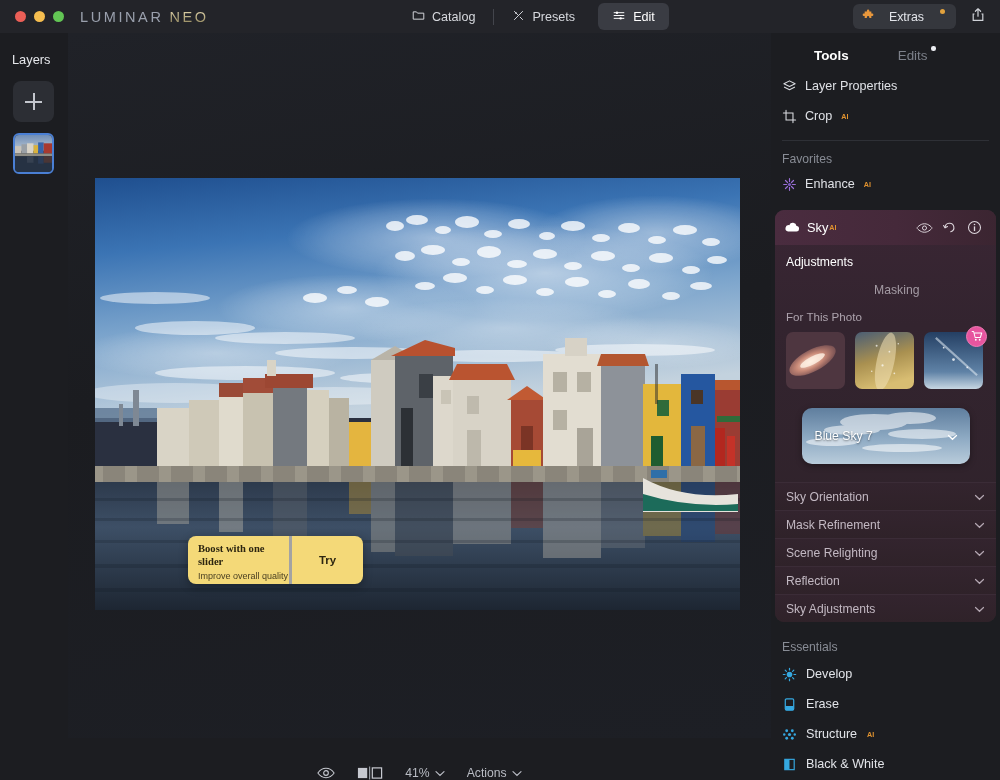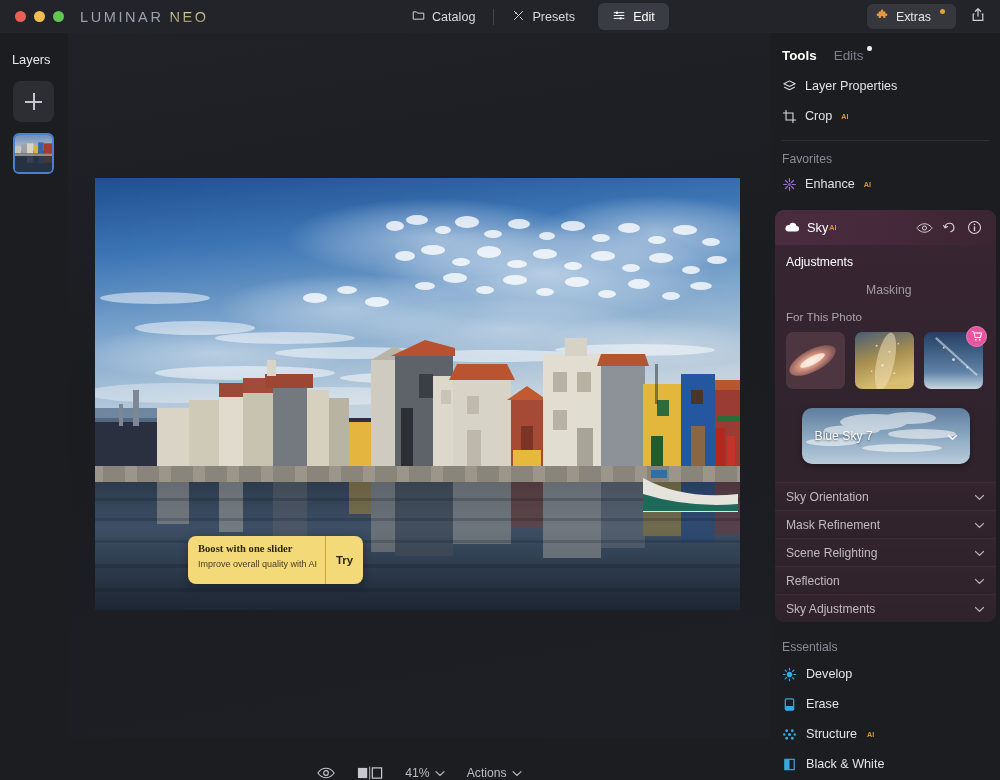--- a/index.html
+++ b/index.html
@@ -36,21 +36,21 @@
   .nav { position: absolute; left: 398px; top: 3px; display: flex; align-items: center; height: 27px; }
   .navbtn {
     display: flex; align-items: center; gap: 7px; height: 27px;
     padding: 0 14px; border-radius: 6px; font-size: 12.6px; color: #d6d8dd;
     cursor: default;
   }
   .navbtn.active { background: #3a3c43; color: #ffffff; }
   .navsep { width: 1px; height: 16px; background: #43454c; margin: 0 4px; }
   .topright { position: absolute; right: 10px; top: 4px; display: flex; align-items: center; gap: 10px; }
   .extras {
-    display: flex; align-items: center; gap: 7px; height: 25px;
+    display: flex; align-items: center; gap: 14px; height: 25px;
     background: #35373d; border-radius: 6px; padding: 0 11px 0 9px;
     font-size: 12.4px; color: #e3e5ea; position: relative;
   }
   .extras .badge {
     width: 5px; height: 5px; border-radius: 50%; background: #e2a23d;
     margin-left: 2px; align-self: flex-start; margin-top: 5px;
   }
   .sharebtn { width: 24px; height: 24px; display: flex; align-items: center; justify-content: center; }
 
   
@@ -84,21 +84,21 @@
   }
   .bb-item { display: flex; align-items: center; gap: 5px; font-size: 12.2px; color: #b9bcc4; }
   .bb-icon { display: flex; align-items: center; justify-content: center; }
 
   
   .rightpanel {
     position: absolute; left: 771px; top: 33px; width: 229px; height: 747px;
     background: #1c1d21; overflow: hidden;
   }
   .tools-tabs { display: flex; align-items: baseline; gap: 17px; padding: 15px 0 0 11px; }
-  .ttab { font-size: 13.4px; font-weight: 700; color: #ffffff; }
+  .ttab { font-size: 13.4px; font-weight: 700; color: #ffffff; margin-left: 32px; }
   .ttab.inactive { color: #7c808a; font-weight: 400; position: relative; }
   .ttab .dotb {
     position: absolute; right: -8px; top: -2px; width: 4.5px; height: 4.5px;
     border-radius: 50%; background: #eceef2;
   }
   .toolrow {
     display: flex; align-items: center; gap: 8px; height: 30px;
     padding-left: 11px; font-size: 12.6px; color: #dfe1e6;
   }
   .toolrow .ico { width: 15px; height: 15px; display: flex; align-items: center; justify-content: center; }
@@ -111,21 +111,21 @@
     margin: 11px 4px 0 4px; border-radius: 9px; overflow: hidden;
     background: linear-gradient(180deg,#3a2634 0%, #33242f 28%, #2e2229 100%);
   }
   .skyhead {
     height: 35px; display: flex; align-items: center; padding: 0 9px 0 9px;
     background: linear-gradient(90deg,#4a2c3f 0%, #45293a 55%, #3b2531 100%);
   }
   .skyhead .name { font-size: 12.8px; color: #ffffff; margin-left: 7px; }
   .skyhead .sp { flex: 1; }
   .skyhead .hicon { width: 25px; height: 22px; display: flex; align-items: center; justify-content: center; }
-  .skytabs { display: flex; gap: 13px; padding: 10px 0 0 11px; }
+  .skytabs { display: flex; gap: 21px; padding: 10px 0 0 11px; }
   .skytab { font-size: 12.2px; color: #ffffff; }
   .skytab.dim { color: #a39aa3; margin-top: 28px; }
   .forphoto { padding: 13px 0 0 11px; font-size: 11.6px; color: #ada3ad; }
   .thumbrow { display: flex; gap: 10px; padding: 9px 0 0 11px; position: relative; }
   .skythumb { width: 59px; height: 57px; border-radius: 7px; overflow: hidden; position: relative; }
   .cartbadge {
     position: absolute; right: 9px; top: 3px; width: 21px; height: 21px; border-radius: 50%;
     background: #e7559f; display: flex; align-items: center; justify-content: center;
     border: 1px solid #f17cb6;
   }
@@ -157,21 +157,21 @@
   
   .tip {
     position: absolute; left: 120px; top: 503px; width: 175px; height: 48px;
     background: #f4d978; border-radius: 8px; display: flex; overflow: hidden;
     box-shadow: 0 3px 10px rgba(0,0,0,0.3);
   }
   .tip-left { flex: 1; padding: 7px 0 0 10px; }
   .tip-t1 { font-size: 10.6px; font-weight: 700; color: #2c2510; line-height: 1.2; font-family: Liberation Serif, serif; }
   .tip-t2 { font-size: 9px; color: #4a4022; line-height: 1.32; margin-top: 3px; }
   .tip-right {
-    width: 38px; border-left: 1px solid #a3a3a3; display: flex;
+    width: 74px; border-left: 3px solid #a3a3a3; display: flex;
     align-items: center; justify-content: center; font-size: 11.4px; font-weight: 700; color: #2c2510;
   }
 </style>
 </head>
 <body>
 
 <div class="app">
 
   <div class="titlebar">
     <div class="traffic">

